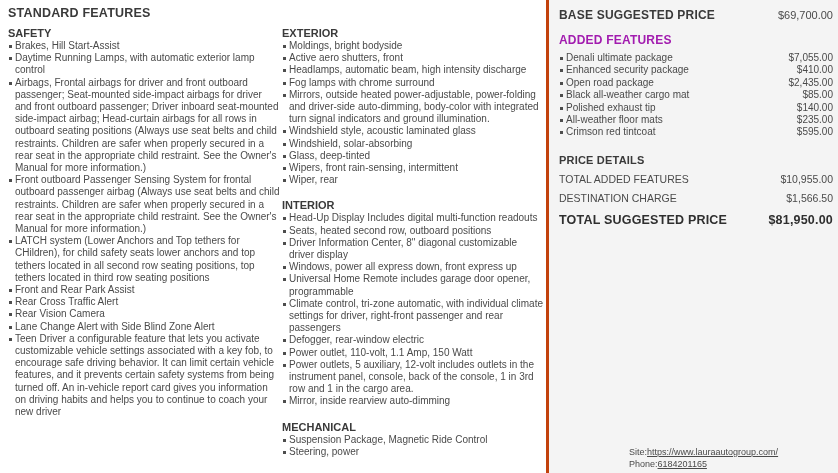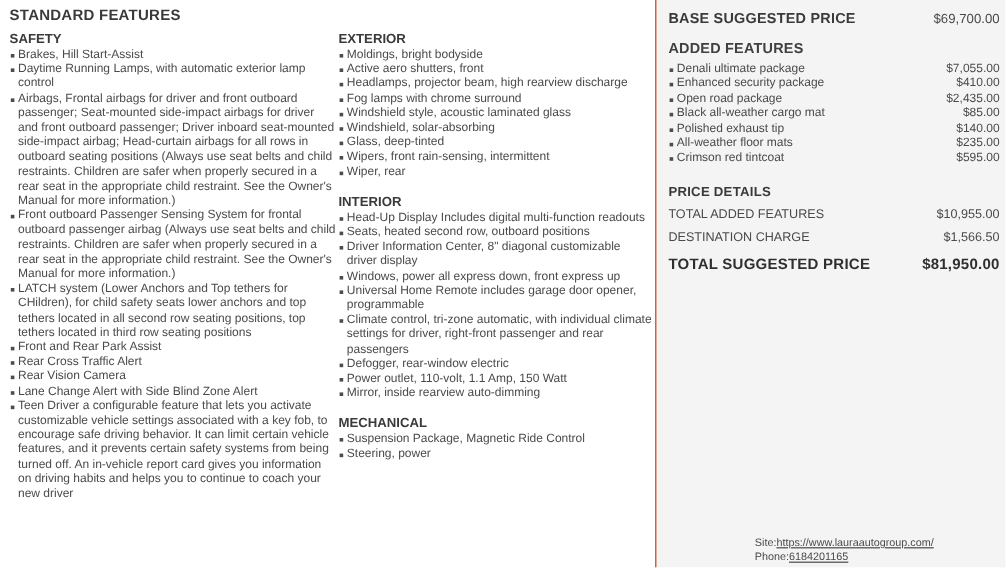--- a/index.html
+++ b/index.html
@@ -28,27 +28,27 @@
     font-size: 10px; line-height: 12.2px; color: #4a4a4a;
   }
   ul.feat li { position: relative; padding-left: 7px; }
   ul.feat li::before {
     content: ""; position: absolute; left: 1px; top: 5px;
     width: 3px; height: 3px; background: #4d4d4d;
   }
   .price-panel {
     position: absolute; left: 546px; top: 0;
     width: 292px; height: 473px;
-    background: #f4f4f4; border-left: 1px solid #c2410c;
+    background: #f4f4f4; border-left: 3px solid #c2410c;
     padding: 8px 5px 0 10px;
   }
   .base-row { display: flex; justify-content: space-between; align-items: baseline; }
   .base-label { font-size: 12px; font-weight: 700; color: #3a3a3a; letter-spacing: 0.2px; }
   .base-value { font-size: 11px; color: #4a4a4a; }
-  .added-h { font-size: 12px; font-weight: 700; color: #404040; margin-top: 11px; margin-bottom: 5px; letter-spacing: 0.2px; }
+  .added-h { font-size: 12px; font-weight: 700; color: #a21caf; margin-top: 11px; margin-bottom: 5px; letter-spacing: 0.2px; }
   ul.price-list { list-style: none; margin: 0; padding: 0; font-size: 10px; line-height: 12.4px; color: #4a4a4a; }
   ul.price-list li { position: relative; padding-left: 7px; display: flex; justify-content: space-between; text-align: center; }
   ul.price-list li::before {
     content: ""; position: absolute; left: 1px; top: 5px;
     width: 3px; height: 3px; background: #4d4d4d;
   }
   .details-h { font-size: 11px; font-weight: 700; color: #3a3a3a; margin-top: 15px; letter-spacing: 0.2px; }
   .detail-rows { margin-top: 2px; }
   .detail-row { display: flex; justify-content: space-between; font-size: 10.5px; color: #4a4a4a; margin-top: 7px; }
   .total-row { display: flex; justify-content: space-between; font-size: 12.5px; font-weight: 700; color: #2f2f2f; margin-top: 9px; letter-spacing: 0.2px; }
@@ -93,24 +93,25 @@
 
 <div class="col col-mid">
   <div class="section">
     <div class="sec-h">EXTERIOR</div>
     <ul class="feat">
 
         <li>Moldings, bright bodyside</li>
 
         <li>Active aero shutters, front</li>
 
-        <li>Headlamps, projector beam, high rearview discharge</li>
+        <li>Headlamps, automatic beam, high intensity discharge</li>
 
         <li>Fog lamps with chrome surround</li>
 
+        <li>Mirrors, outside heated power-adjustable, power-folding and driver-side auto-dimming, body-color with integrated turn signal indicators and ground illumination.</li>
 
         <li>Windshield style, acoustic laminated glass</li>
 
         <li>Windshield, solar-absorbing</li>
 
         <li>Glass, deep-tinted</li>
 
         <li>Wipers, front rain-sensing, intermittent</li>
 
         <li>Wiper, rear</li>
@@ -130,20 +131,21 @@
         <li>Windows, power all express down, front express up</li>
 
         <li>Universal Home Remote includes garage door opener, programmable</li>
 
         <li>Climate control, tri-zone automatic, with individual climate settings for driver, right-front passenger and rear passengers</li>
 
         <li>Defogger, rear-window electric</li>
 
         <li>Power outlet, 110-volt, 1.1 Amp, 150 Watt</li>
 
+        <li>Power outlets, 5 auxiliary, 12-volt includes outlets in the instrument panel, console, back of the console, 1 in 3rd row and 1 in the cargo area.</li>
 
         <li>Mirror, inside rearview auto-dimming</li>
       </ul>
   </div>
 
   <div class="section">
     <div class="sec-h">MECHANICAL</div>
     <ul class="feat">
 
         <li>Suspension Package, Magnetic Ride Control</li>

